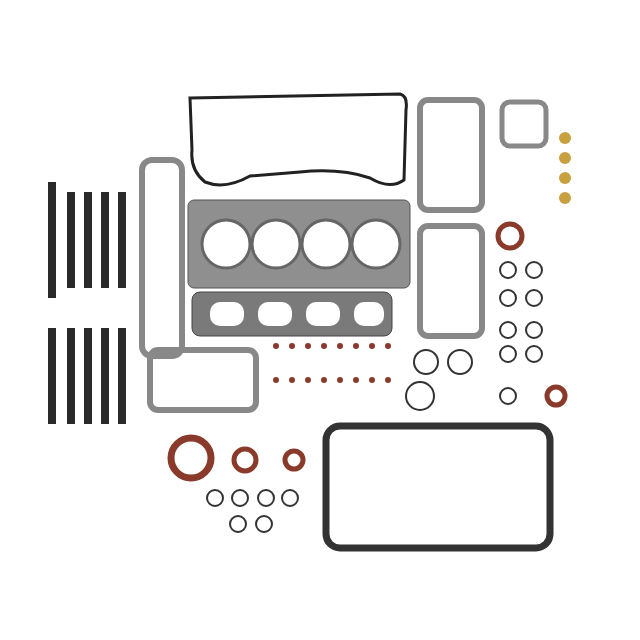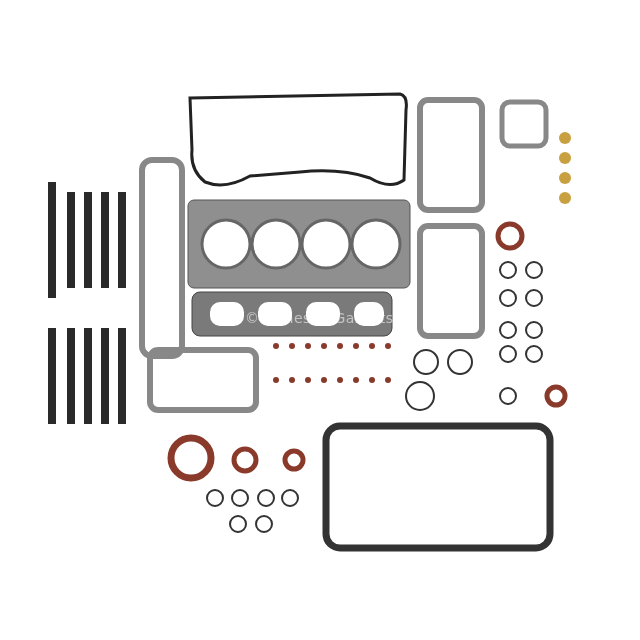--- a/index.html
+++ b/index.html
@@ -101,14 +101,13 @@
     <circle cx="276" cy="380" r="3"></circle>
         <circle cx="292" cy="380" r="3"></circle>
         <circle cx="308" cy="380" r="3"></circle>
         <circle cx="324" cy="380" r="3"></circle>
         <circle cx="340" cy="380" r="3"></circle>
         <circle cx="356" cy="380" r="3"></circle>
         <circle cx="372" cy="380" r="3"></circle>
         <circle cx="388" cy="380" r="3"></circle>
   </g>
 </svg>
-<div class="wm">©Domestic Gaskets</div>
 </div>
 
 </body></html>

